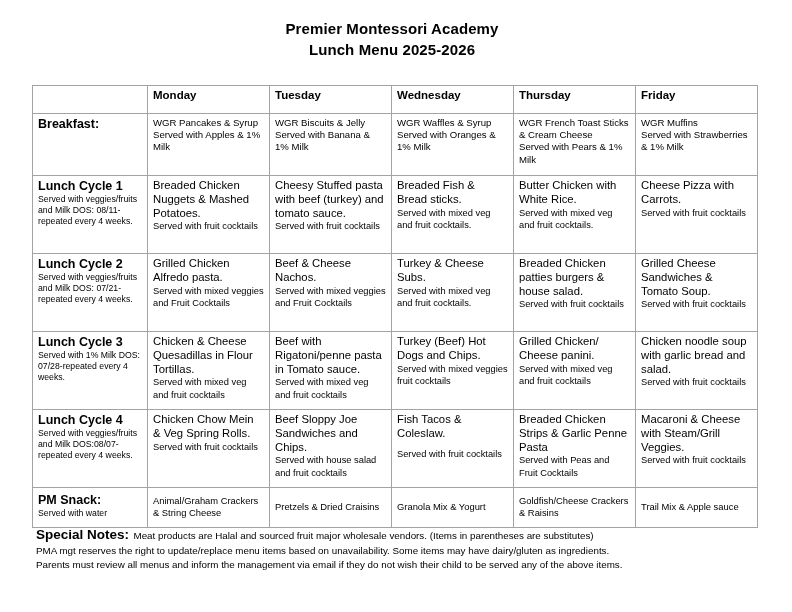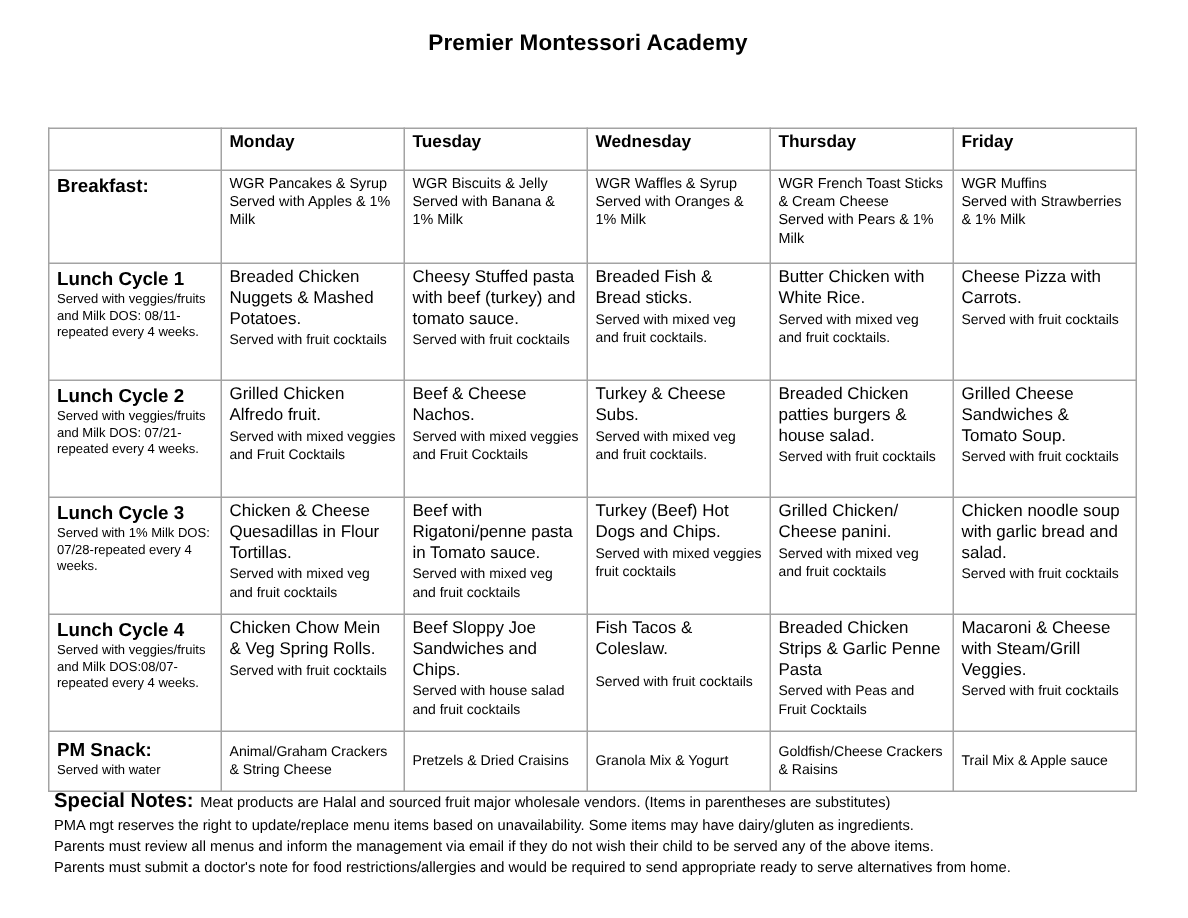--- a/index.html
+++ b/index.html
@@ -150,20 +150,21 @@
     white-space: nowrap;
   }
 </style>
 </head>
 <body>
 
 <div class="page">
 
   <div class="title-block">
     <div class="title-line">Premier Montessori Academy</div>
+    <div class="title-line">Lunch Menu 2025-2026</div>
   </div>
 
   <table class="menu-table">
     <colgroup>
       <col class="c-label">
       <col class="c-day">
         <col class="c-day">
         <col class="c-day">
         <col class="c-day">
         <col class="c-day">
@@ -232,21 +233,21 @@
           <span class="sub">Served with fruit cocktails</span>
         </td>
       </tr>
 
       <tr class="row-cycle">
         <td class="label-cell">
           <span class="label-title">Lunch Cycle 2</span>
           <span class="label-sub">Served with veggies/fruits and Milk DOS: 07/21-repeated every 4 weeks.</span>
         </td>
         <td class="day-cell">
-          <span class="main">Grilled Chicken Alfredo fruit.</span>
+          <span class="main">Grilled Chicken Alfredo pasta.</span>
           <span class="sub">Served with mixed veggies and Fruit Cocktails</span>
         </td>
         <td class="day-cell">
           <span class="main">Beef &amp; Cheese Nachos.</span>
           <span class="sub">Served with mixed veggies and Fruit Cocktails</span>
         </td>
         <td class="day-cell">
           <span class="main">Turkey &amp; Cheese Subs.</span>
           <span class="sub">Served with mixed veg and fruit cocktails.</span>
         </td>
@@ -340,16 +341,15 @@
     </tbody>
   </table>
 
   <div class="notes">
     <div class="notes-first-line">
       <span class="notes-heading">Special Notes:</span>
       <span class="notes-intro">Meat products are Halal and sourced fruit major wholesale vendors.  (Items in parentheses are substitutes)</span>
     </div>
     <div class="notes-line">PMA mgt reserves the right to update/replace menu items based on unavailability.  Some items may have dairy/gluten as ingredients.</div>
     <div class="notes-line">Parents must review all menus and inform the management via email if they do not wish their child to be served any of the above items.</div>
-    <div class="notes-line">Parents must submit a doctor's note for food restrictions/allergies and would be required to send appropriate ready to serve alternatives from home.</div>
   </div>
 
 </div>
 
 </body></html>

